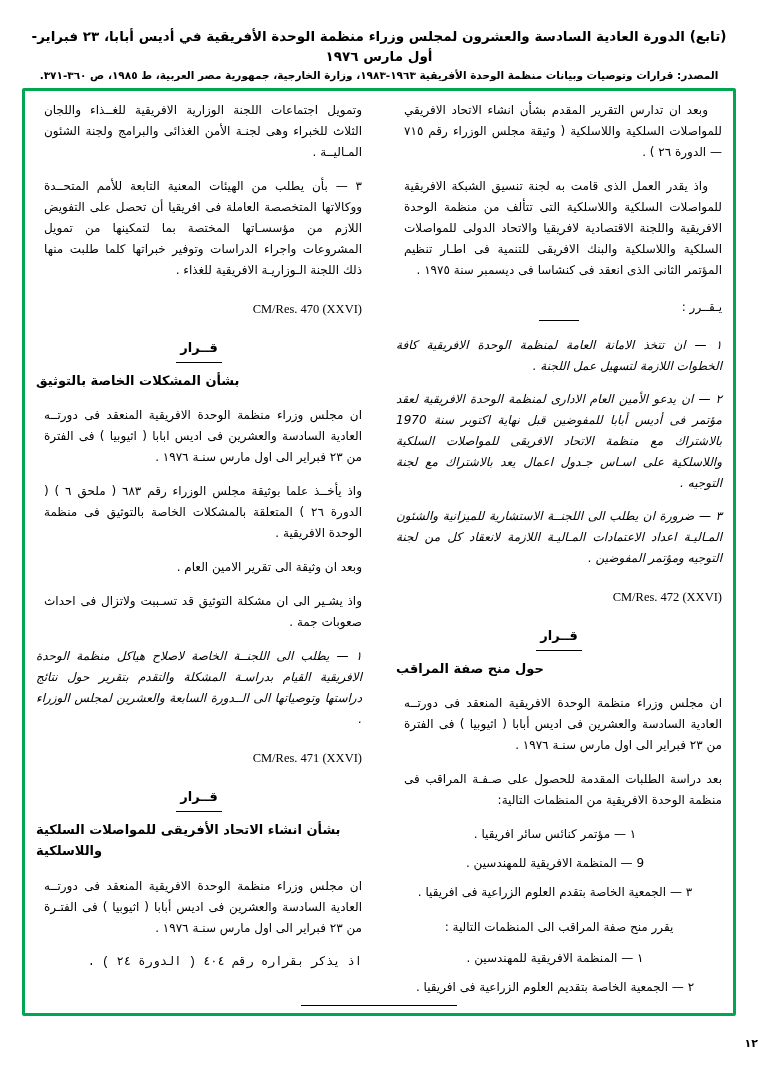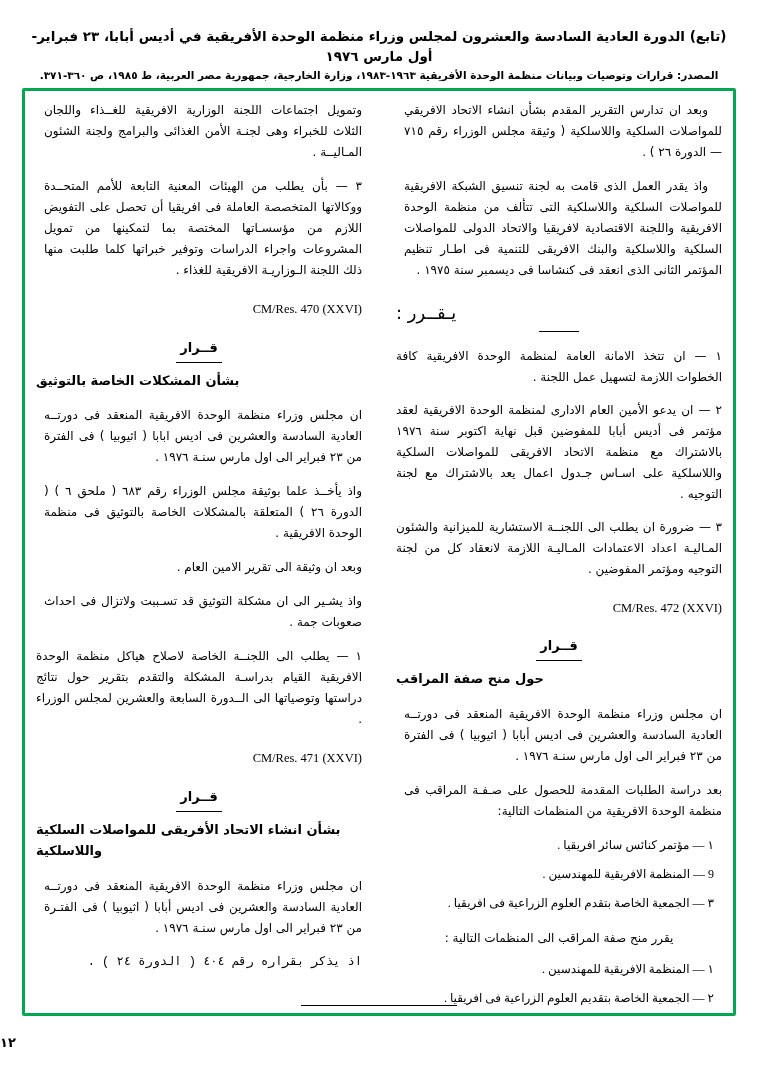--- a/index.html
+++ b/index.html
@@ -101,69 +101,69 @@
     margin: 2px auto 0 auto;
   }
   .res-title {
     text-align: left;
     font-weight: bold;
     font-size: 13px;
     margin: 0 0 14px 0;
     line-height: 1.6;
   }
   .yuqarrir {
-    text-align: left;
+    text-align: right;
     margin: 16px 0 14px 0;
-    font-size: 18px;
+    font-size: 12px;
   }
   .yuqarrir-ul {
     display: block;
     width: 40px;
     height: 1px;
     background: #000;
     margin: 2px auto 0 auto;
   }
   .item {
     margin: 0 0 12px 0;
     text-align: justify;
     direction: rtl;
+    font-style: italic;
   }
   .sub-lead {
     margin: 14px 0 10px 0;
     text-align: center;
     direction: rtl;
   }
   .list-line {
     margin: 0 0 8px 0;
-    text-align: right;
+    text-align: center;
     direction: rtl;
     padding-right: 8px;
-    font-family: Liberation Serif, serif;
   }
   .footer-rule {
     position: absolute;
     bottom: 72px;
     left: 0;
     right: 0;
     display: flex;
     justify-content: center;
   }
   .footer-rule span {
     display: block;
     width: 156px;
     height: 1.5px;
     background: #000;
   }
   .page-number {
     position: absolute;
     bottom: 28px;
     left: 0;
     right: 0;
-    text-align: left;
-    font-size: 13px;
+    text-align: right;
+    font-size: 11px;
     font-weight: bold;
     letter-spacing: 1px;
   }
 </style>
 </head>
 <body>
 
 <div class="page">
 
   <div class="header-block">
@@ -179,21 +179,21 @@
 
       <p class="para indent">وبعد ان تدارس التقرير المقدم بشأن انشاء الاتحاد الافريقي للمواصلات السلكية واللاسلكية ( وثيقة مجلس الوزراء رقم ٧١٥ — الدورة ٢٦ ) .</p>
       <p class="para indent">واذ يقدر العمل الذى قامت به لجنة تنسيق الشبكة الافريقية للمواصلات السلكية واللاسلكية التى تتألف من منظمة الوحدة الافريقية واللجنة الاقتصادية لافريقيا والاتحاد الدولى للمواصلات السلكية واللاسلكية والبنك الافريقى للتنمية فى اطـار تنظيم المؤتمر الثانى الذى انعقد فى كنشاسا فى ديسمبر سنة ١٩٧٥ .</p>
 
       <div class="yuqarrir">
         <span>يـقــرر :</span>
         <span class="yuqarrir-ul"></span>
       </div>
 
       <p class="item">١ — ان تتخذ الامانة العامة لمنظمة الوحدة الافريقية كافة الخطوات اللازمة لتسهيل عمل اللجنة .</p>
-      <p class="item">٢ — ان يدعو الأمين العام الادارى لمنظمة الوحدة الافريقية لعقد مؤتمر فى أديس أبابا للمفوضين قبل نهاية اكتوبر سنة ١٩٧٦ بالاشتراك مع منظمة الاتحاد الافريقى للمواصلات السلكية واللاسلكية على اسـاس جـدول اعمال يعد بالاشتراك مع لجنة التوجيه .</p>
+      <p class="item">٢ — ان يدعو الأمين العام الادارى لمنظمة الوحدة الافريقية لعقد مؤتمر فى أديس أبابا للمفوضين قبل نهاية اكتوبر سنة 1970 بالاشتراك مع منظمة الاتحاد الافريقى للمواصلات السلكية واللاسلكية على اسـاس جـدول اعمال يعد بالاشتراك مع لجنة التوجيه .</p>
       <p class="item">٣ — ضرورة ان يطلب الى اللجنــة الاستشارية للميزانية والشئون المـاليـة اعداد الاعتمادات المـاليـة اللازمة لانعقاد كل من لجنة التوجيه ومؤتمر المفوضين .</p>
 
       <div class="res-id">CM/Res. 472 (XXVI)</div>
 
       <div class="qarar">
         <span>قــرار</span>
         <span class="qarar-underline"></span>
       </div>
 
       <div class="res-title">حول منح صفة المراقب</div>

